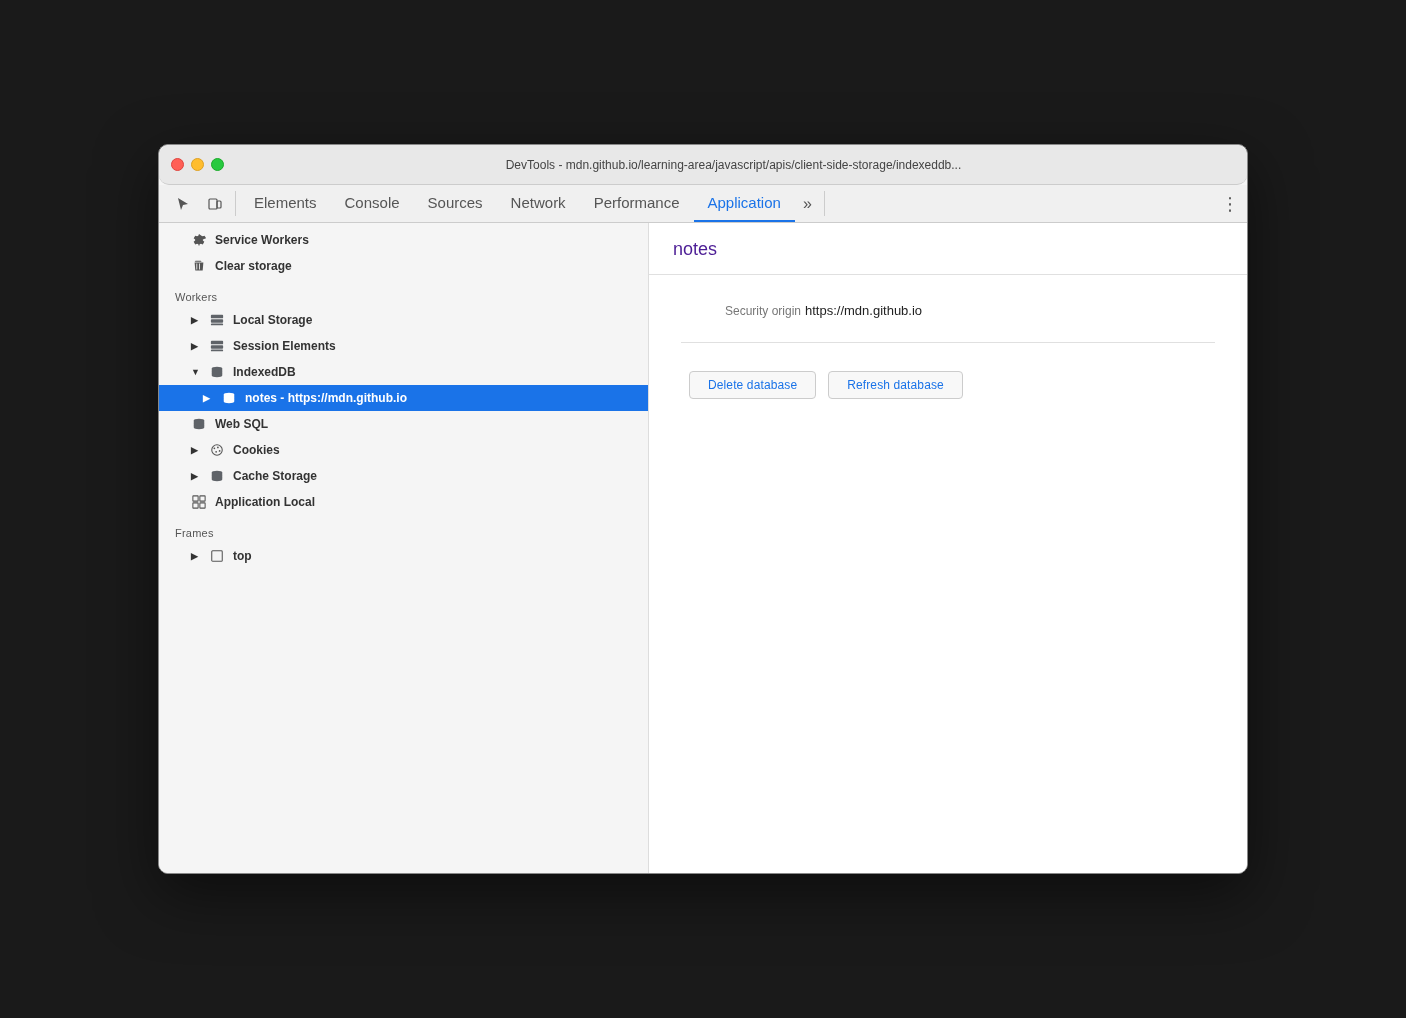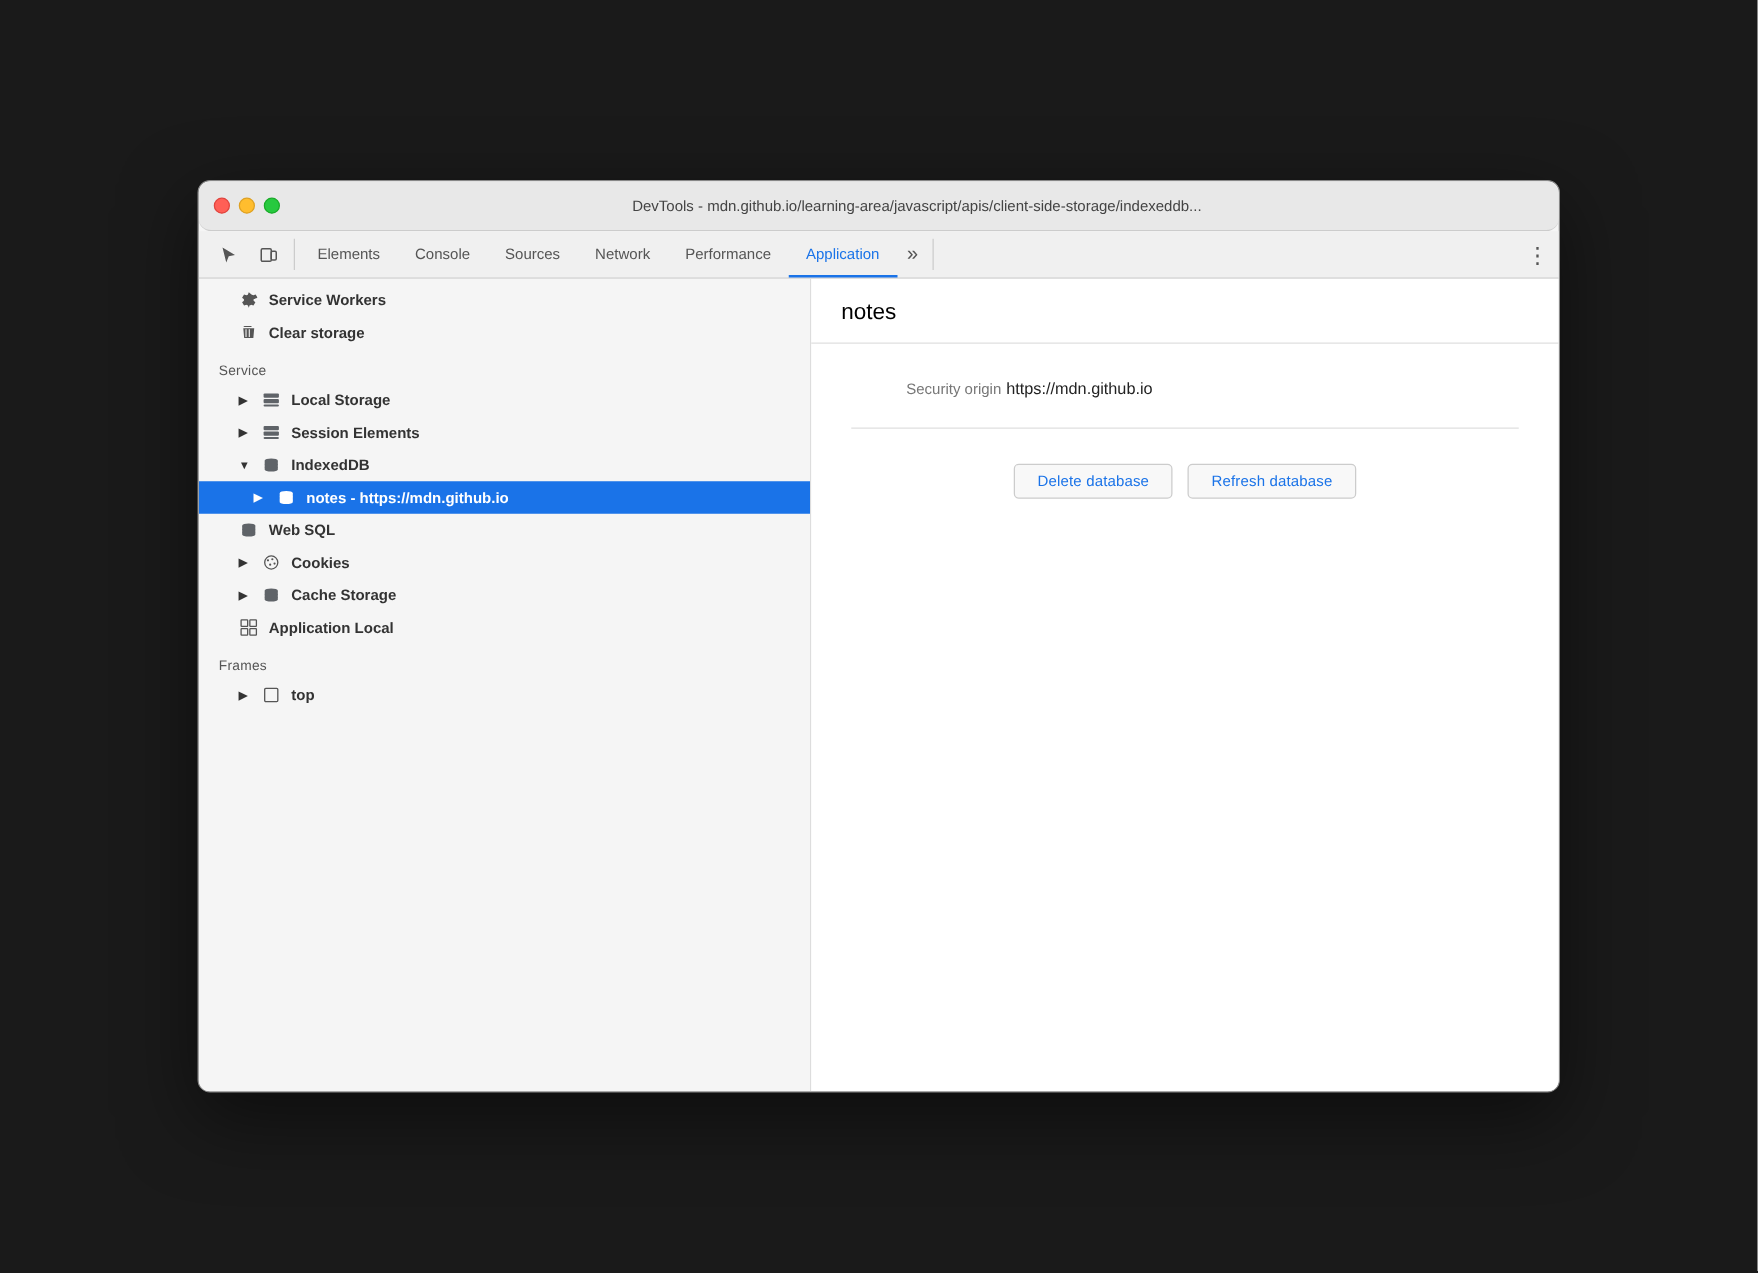--- a/index.html
+++ b/index.html
@@ -74,21 +74,21 @@
     }
     .tab-divider {
       width: 1px;
       background: #ccc;
       margin: 6px 4px;
     }
     .tab {
       display: flex;
       align-items: center;
       padding: 0 14px;
-      font-size: 12px;
+      font-size: 15px;
       color: #555;
       cursor: pointer;
       border-bottom: 2px solid transparent;
       white-space: nowrap;
     }
     .tab.active {
       color: #1a73e8;
       border-bottom: 2px solid #1a73e8;
     }
     .tab-more {
@@ -175,21 +175,21 @@
       display: flex;
       flex-direction: column;
     }
     .panel-header {
       padding: 16px 24px 14px;
       border-bottom: 1px solid #e0e0e0;
     }
     .panel-title {
       font-size: 18px;
       font-weight: 400;
-      color: #000000;
+      color: #4c1d95;
     }
     .panel-body {
       padding: 28px 32px;
       flex: 1;
     }
     .info-row {
       display: flex;
       align-items: baseline;
       margin-bottom: 24px;
       gap: 4px;
@@ -206,21 +206,20 @@
     }
     .panel-divider {
       height: 1px;
       background: #e0e0e0;
       margin: 8px 0 28px;
     }
     .button-row {
       display: flex;
       gap: 12px;
       padding: 0 8px;
-      justify-content: center;
     }
     .action-btn {
       padding: 6px 18px;
       border: 1px solid #ccc;
       background: #f8f8f8;
       border-radius: 4px;
       font-size: 12px;
       color: #1a73e8;
       cursor: pointer;
       font-weight: 500;
@@ -303,21 +302,21 @@
 
       <div class="sidebar-item indent1">
         <span class="icon-wrap">
           <svg class="icon-svg" viewBox="0 0 16 16">
             <path d="M6 2h4l1 1H3L4 2h2zm-3 2h10l-.8 9H3.8L3 4zm2 1v7h1V5H5zm3 0v7h1V5H8z"></path>
           </svg>
         </span>
         <span>Clear storage</span>
       </div>
 
-      <div class="sidebar-section-label">Service</div>
+      <div class="sidebar-section-label">Workers</div>
 
       <div class="sidebar-item indent1">
         <span class="chevron">▶</span>
         <span class="icon-wrap">
           <svg class="icon-svg storage-icon" viewBox="0 0 16 16">
             <rect x="1" y="2" width="14" height="4" rx="1"></rect>
             <rect x="1" y="7" width="14" height="4" rx="1"></rect>
             <rect x="1" y="12" width="14" height="2" rx="1"></rect>
           </svg>
         </span>

